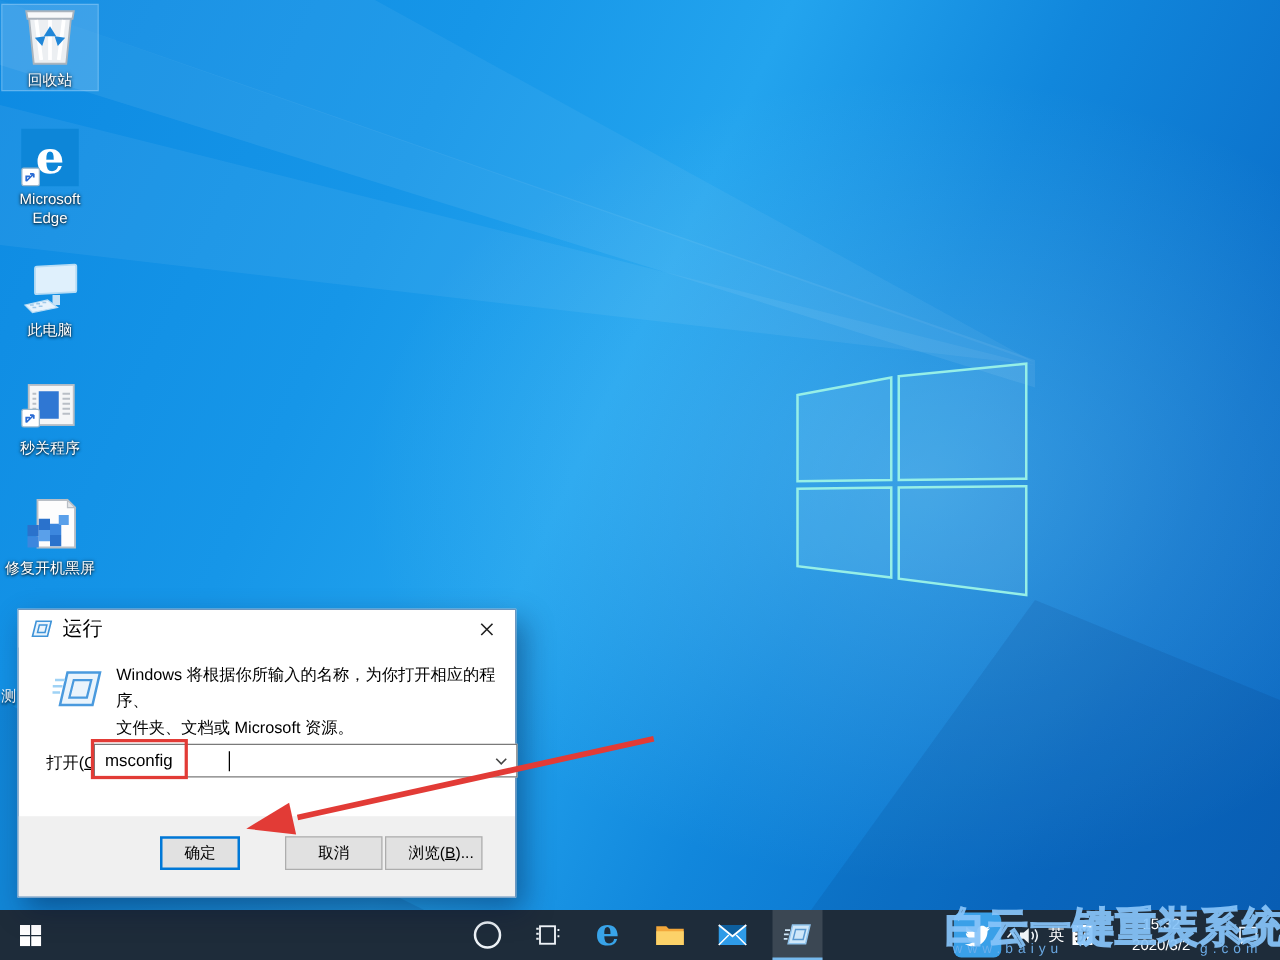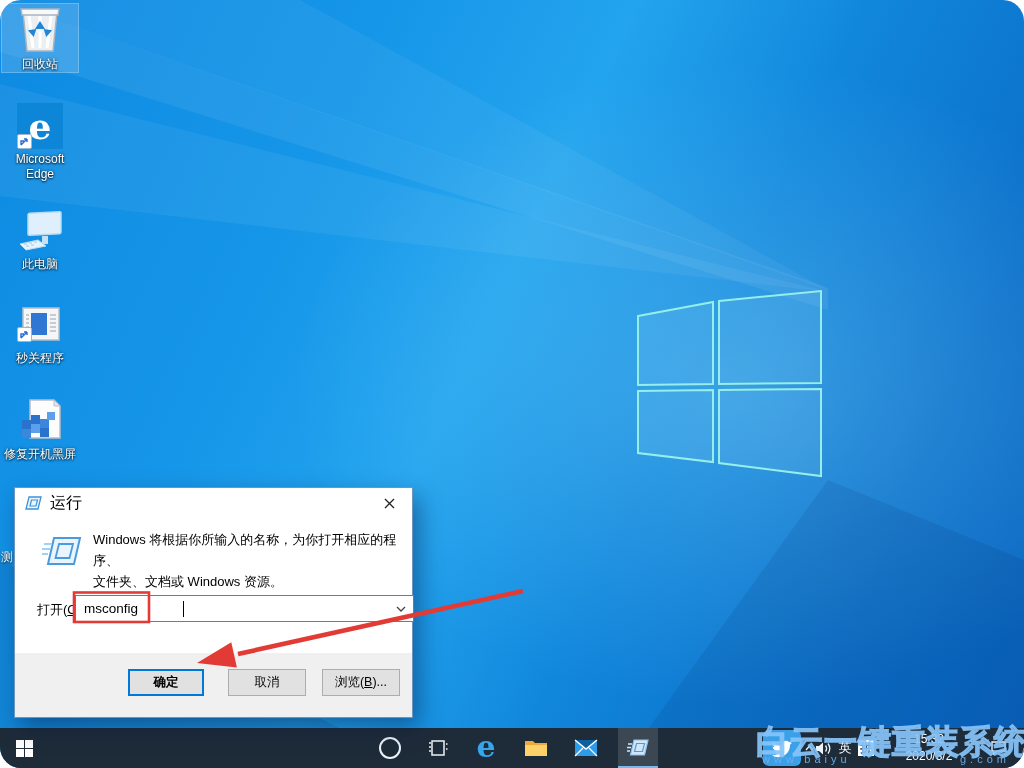--- a/index.html
+++ b/index.html
@@ -1,20 +1,20 @@
 <!DOCTYPE html>
 <html><head>
 <meta charset="utf-8">
 <style>
   html,body{margin:0;padding:0;width:1024px;height:768px;overflow:hidden;
     font-family:"Liberation Sans","DejaVu Sans",sans-serif;}
   .desktop{position:relative;width:1024px;height:768px;overflow:hidden;
     background:
       radial-gradient(ellipse 720px 520px at 72% 50%, rgba(150,225,255,.30), rgba(150,225,255,0) 62%),
-      linear-gradient(115deg,#0d8ae2 0%,#1696e8 28%,#23a4ee 46%,#1187dc 63%,#0b6fc9 83%,#0a64bd 100%); border-radius: 21px;}
+      linear-gradient(115deg,#0d8ae2 0%,#1696e8 28%,#23a4ee 46%,#1187dc 63%,#0b6fc9 83%,#0a64bd 100%);}
   .rays{position:absolute;left:0;top:0;pointer-events:none;}
   
   .dicon{position:absolute;left:2px;width:76px;text-align:center;cursor:default;}
   .dicon .glyph{display:block;margin:0 auto 3px auto;position:relative;}
   .dicon .lbl{color:#fff;font-size:12px;line-height:15px;
     text-shadow:0 1px 2px rgba(0,0,0,.85),0 0 3px rgba(0,0,0,.6);}
   .dicon.selected{background:rgba(180,220,250,.22);outline:1px solid rgba(200,230,255,.45);}
   .shortcut-badge{position:absolute;left:0px;bottom:0px;width:13px;height:13px;background:#fff;
     border:1px solid #9db8cc;border-radius:2px;display:flex;align-items:center;justify-content:center;}
   .partial-label{position:absolute;left:1px;top:549px;color:#fff;font-size:12px;
@@ -32,23 +32,23 @@
   .combo{position:absolute;left:60px;top:107px;width:339px;height:27px;border:1px solid #7a7a7a;
     background:#fff;display:flex;align-items:center;box-sizing:border-box;gap:44px;}
   .combo-text{margin-left:8px;font-size:13.5px;color:#000;}
   .caret{display:inline-block;width:1px;height:16px;background:#000;margin-left:1px;}
   .combo-arrow{position:absolute;right:4px;top:5px;width:16px;height:16px;display:flex;
     align-items:center;justify-content:center;}
   .rd-footer{position:absolute;left:0;right:0;top:165px;bottom:0;background:#f0f0f0;}
   .rd-btn{position:absolute;top:16px;height:27px;background:#e1e1e1;border:1px solid #adadad;
     font-size:12.5px;font-family:inherit;color:#000;cursor:pointer;box-sizing:border-box;}
   .rd-btn.default{border:2px solid #0078d7;}
-  #btn-ok{left:113px;width:76px;font-weight:bold;}
+  #btn-ok{left:113px;width:64px;}
   #btn-cancel{left:213px;width:78px;}
-  #btn-browse{left:307px;width:78px;}
+  #btn-browse{left:293px;width:78px;text-align:right;}
   
   .annot{position:absolute;left:0;top:0;z-index:50;pointer-events:none;}
   
   .taskbar{position:absolute;left:0;bottom:0;width:1024px;height:40px;background:#1e2c3a;z-index:20;}
   .tb-start{position:absolute;left:0;top:0;width:48px;height:40px;display:flex;align-items:center;
     justify-content:center;cursor:pointer;}
   .tb-search{position:absolute;left:48px;top:1px;width:320px;height:39px;background:#f2f2f2;
     display:flex;align-items:center;border:1px solid #c8c8c8;box-sizing:border-box;}
   .tb-search input{border:none;outline:none;background:transparent;font-size:14px;color:#222;
     width:250px;font-family:inherit;}
@@ -179,21 +179,21 @@
       </button>
     </div>
 
     <svg class="rd-bigicon" width="40" height="30" viewBox="0 0 40 30">
       <path d="M12 2 L38 2 L32 28 L6 28 Z" fill="#eaf4fc" stroke="#4a9ade" stroke-width="2"></path>
       <path d="M17 8 L31 8 L27.5 22 L13.5 22 Z" fill="none" stroke="#4a9ade" stroke-width="1.8"></path>
       <path d="M2 8 h8 M0 13 h8 M-1 18 h7" stroke="#9fd2f5" stroke-width="2"></path>
     </svg>
     <div class="rd-desc">
       <span>Windows 将根据你所输入的名称，为你打开相应的程序、</span><br>
-      <span>文件夹、文档或 Windows 资源。</span>
+      <span>文件夹、文档或 Microsoft 资源。</span>
     </div>
 
     <label class="rd-openrow"><span>打开(</span><u>O</u><span>):</span></label>
 
     <div class="combo">
       <span class="combo-text">msconfig</span>
       <span class="caret"></span>
       <span class="combo-arrow">
         <svg width="10" height="6" viewBox="0 0 10 6">
           <path d="M1 1 L5 5 L9 1" stroke="#444" stroke-width="1.3" fill="none"></path>

